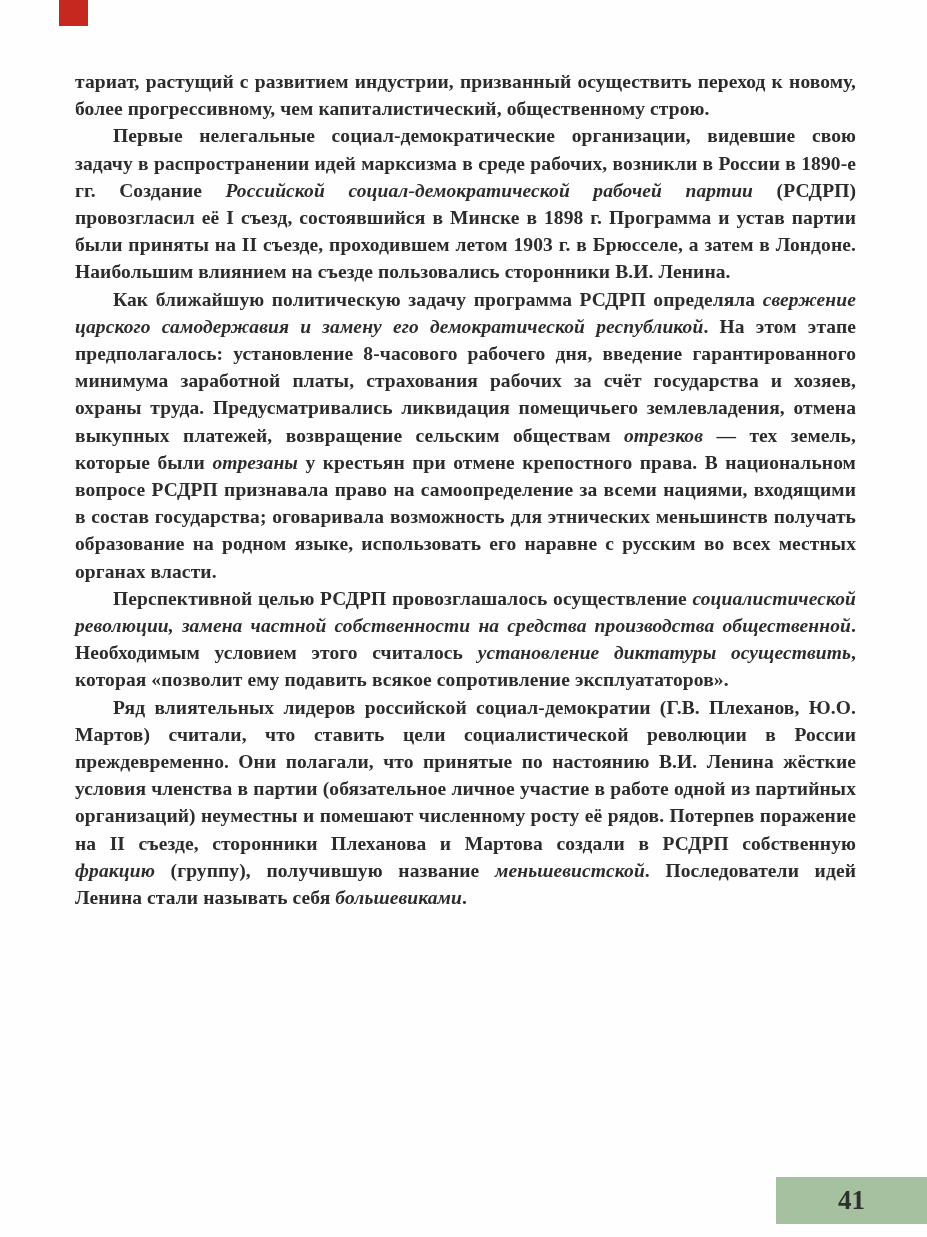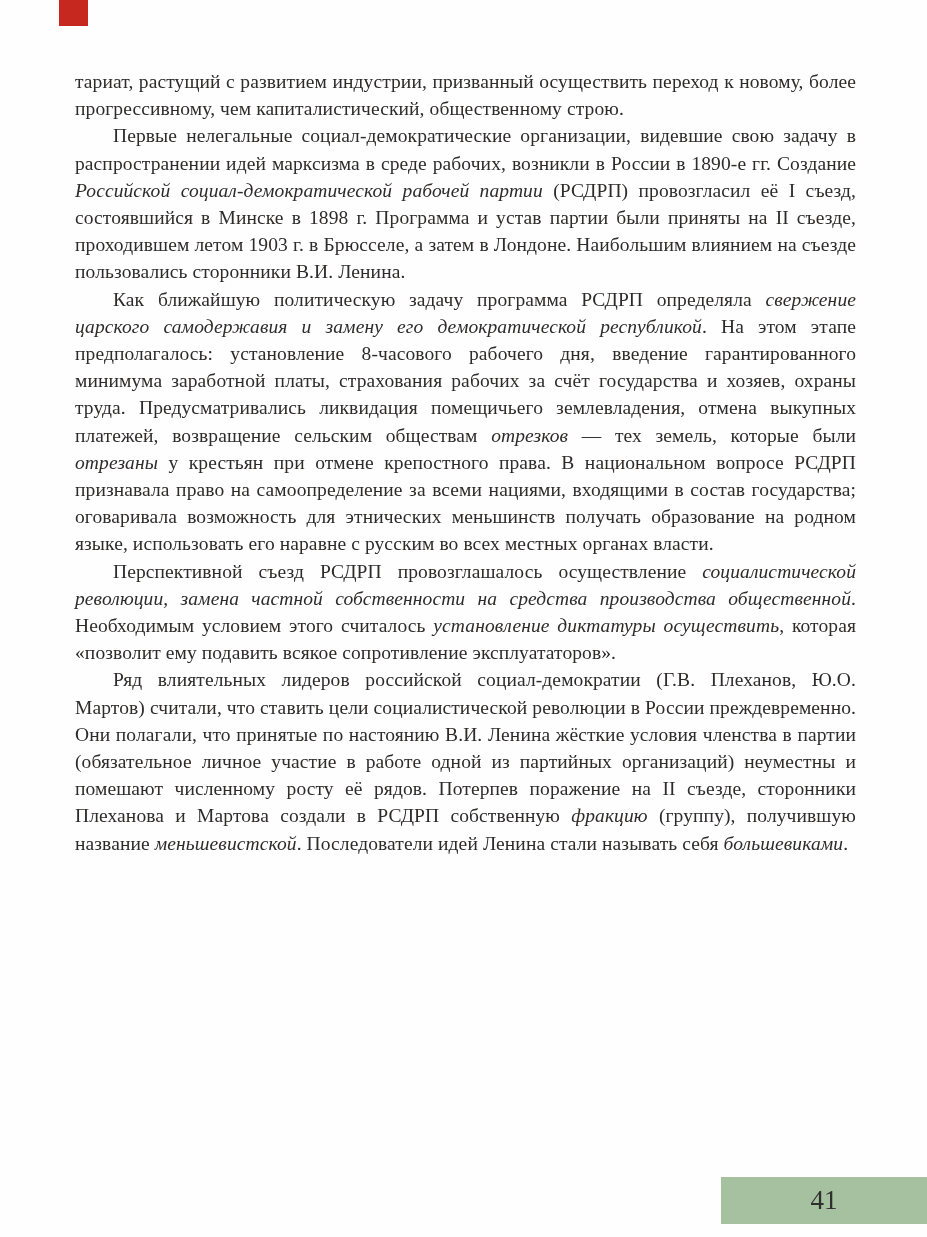--- a/index.html
+++ b/index.html
@@ -11,20 +11,21 @@
       height: 1237px;
       position: relative;
       background: #ffffff;
       font-family: "Liberation Serif", serif;
     }
     .page {
       position: absolute;
       inset: 0;
       background: var(--page-bg, #fefefe);
       overflow: hidden;
+      font-weight: bold;
     }
     .corner-mark {
       position: absolute;
       left: 59px;
       top: 0;
       width: 29px;
       height: 26px;
       background: var(--accent-red, #c6271f);
     }
     .text-block {
@@ -45,21 +46,21 @@
     .text-block p.indent {
       text-indent: 38px;
     }
     .text-block em {
       font-style: italic;
     }
     .page-number-box {
       position: absolute;
       right: 0;
       bottom: 13px;
-      width: 206px;
+      width: 151px;
       height: 47px;
       background: var(--footer-green, #a6c1a0);
       display: flex;
       align-items: center;
       justify-content: center;
     }
     .page-number-box .num {
       font-size: 27px;
       color: #2f2f2f;
       font-family: "Liberation Serif", serif;
@@ -67,19 +68,19 @@
   </style>
 </head>
 <body>
 
 <div class="page">
   <div class="corner-mark"></div>
   <div class="text-block">
       <p><span>тариат, растущий с развитием индустрии, призванный осуществить переход к новому, более прогрессивному, чем капиталистический, общественному строю.</span></p>
       <p class="indent"><span>Первые нелегальные социал-демократические организации, видевшие свою задачу в распространении идей марксизма в среде рабочих, возникли в России в 1890-е гг. Создание </span><em>Российской социал-демократической рабочей партии</em><span> (РСДРП) провозгласил её I съезд, состоявшийся в Минске в 1898 г. Программа и устав партии были приняты на II съезде, проходившем летом 1903 г. в Брюсселе, а затем в Лондоне. Наибольшим влиянием на съезде пользовались сторонники В.И. Ленина.</span></p>
       <p class="indent"><span>Как ближайшую политическую задачу программа РСДРП определяла </span><em>свержение царского самодержавия и замену его демократической республикой</em><span>. На этом этапе предполагалось: установление 8-часового рабочего дня, введение гарантированного минимума заработной платы, страхования рабочих за счёт государства и хозяев, охраны труда. Предусматривались ликвидация помещичьего землевладения, отмена выкупных платежей, возвращение сельским обществам </span><em>отрезков</em><span> — тех земель, которые были </span><em>отрезаны</em><span> у крестьян при отмене крепостного права. В национальном вопросе РСДРП признавала право на самоопределение за всеми нациями, входящими в состав государства; оговаривала возможность для этнических меньшинств получать образование на родном языке, использовать его наравне с русским во всех местных органах власти.</span></p>
-      <p class="indent"><span>Перспективной съезд РСДРП провозглашалось осуществление </span><em>социалистической революции, замена частной собственности на средства производства общественной</em><span>. Необходимым условием этого считалось </span><em>установление диктатуры осуществить</em><span>, которая «позволит ему подавить всякое сопротивление эксплуататоров».</span></p>
+      <p class="indent"><span>Перспективной целью РСДРП провозглашалось осуществление </span><em>социалистической революции, замена частной собственности на средства производства общественной</em><span>. Необходимым условием этого считалось </span><em>установление диктатуры осуществить</em><span>, которая «позволит ему подавить всякое сопротивление эксплуататоров».</span></p>
       <p class="indent"><span>Ряд влиятельных лидеров российской социал-демократии (Г.В. Плеханов, Ю.О. Мартов) считали, что ставить цели социалистической революции в России преждевременно. Они полагали, что принятые по настоянию В.И. Ленина жёсткие условия членства в партии (обязательное личное участие в работе одной из партийных организаций) неуместны и помешают численному росту её рядов. Потерпев поражение на II съезде, сторонники Плеханова и Мартова создали в РСДРП собственную </span><em>фракцию</em><span> (группу), получившую название </span><em>меньшевистской</em><span>. Последователи идей Ленина стали называть себя </span><em>большевиками</em><span>.</span></p>
     </div>
   <div class="page-number-box">
     <span class="num">41</span>
   </div>
 </div>
 
 </body></html>

